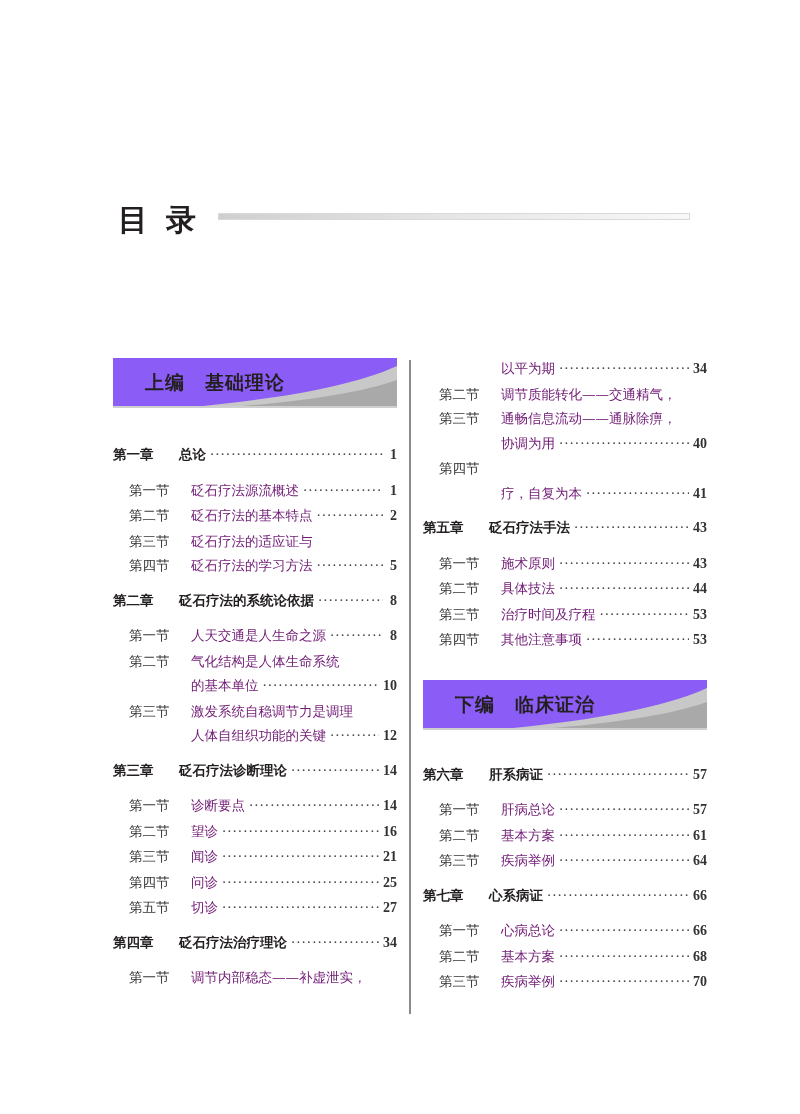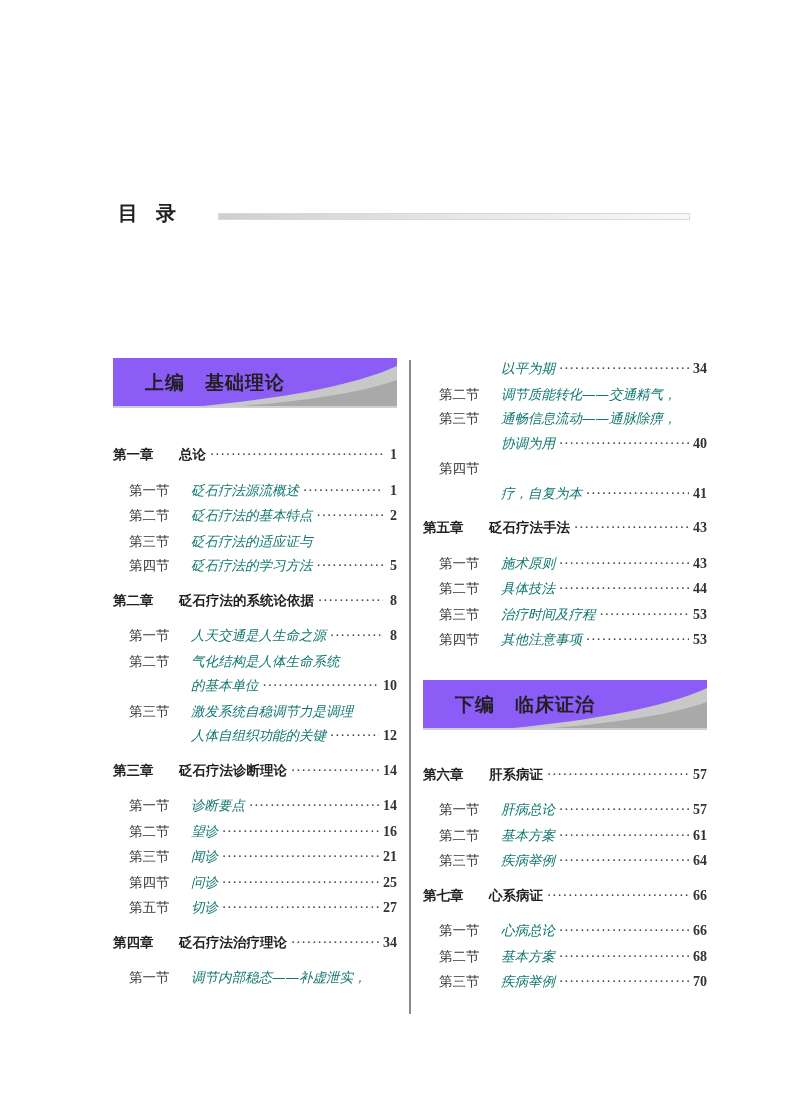--- a/index.html
+++ b/index.html
@@ -4,21 +4,21 @@
 <style>
   html, body { margin: 0; padding: 0; background: #ffffff; }
   body {
     width: 800px; height: 1114px; position: relative; overflow: hidden;
     font-family: "DejaVu Serif", "Liberation Serif", serif;
     color: #222;
   }
   .page-title {
     position: absolute; left: 118px; top: 200px;
     font-family: Liberation Sans, sans-serif;
-    font-size: 20px; font-weight: bold; letter-spacing: 18px; color: #231f20;
+    font-size: 30px; font-weight: bold; letter-spacing: 18px; color: #231f20;
   }
   .title-rule {
     position: absolute; left: 218px; top: 213px; width: 472px; height: 7px;
     background: linear-gradient(to right, #cfcfcf 0%, #e6e6e6 50%, #f8f8f8 100%);
     border: 1px solid #d9d9d9; box-sizing: border-box;
   }
   .col { position: absolute; top: 358px; width: 284px; }
   .col-left { left: 113px; }
   .col-right { left: 423px; }
   .divider {
@@ -38,21 +38,21 @@
     font-size: 19px; color: #231f20; letter-spacing: 1px;
   }
   .banner-text .sp { display: inline-block; width: 20px; }
   .row {
     display: flex; align-items: baseline; font-size: 13.5px; line-height: 24.5px;
     white-space: nowrap;
   }
   .chapter { font-family: "DejaVu Sans", "Liberation Sans", sans-serif; font-weight: bold; font-size: 13.5px; color: #231f20; }
   .chapter .label { width: 66px; flex: none; }
   .section .label { width: 62px; flex: none; padding-left: 16px; color: #333; }
-  .section .title, .cont .title { color: #0f766e; font-style: italic; }
+  .section .title, .cont .title { color: #701a75; }
   .cont .label { width: 62px; flex: none; padding-left: 16px; }
   .dots {
     flex: 1; overflow: hidden; margin: 0 4px; color: #444;
     font-family: "DejaVu Serif", serif; font-weight: normal; letter-spacing: 1px;
   }
   .dots::before { content: "··························································································"; }
   .page { flex: none; font-family: "Liberation Serif", "DejaVu Serif", serif; font-weight: bold; font-size: 14px; color: #333; min-width: 10px; text-align: right; }
   .gap-sm { height: 9px; }
   .gap-md { height: 10px; }
   .gap-lg { height: 24px; }

